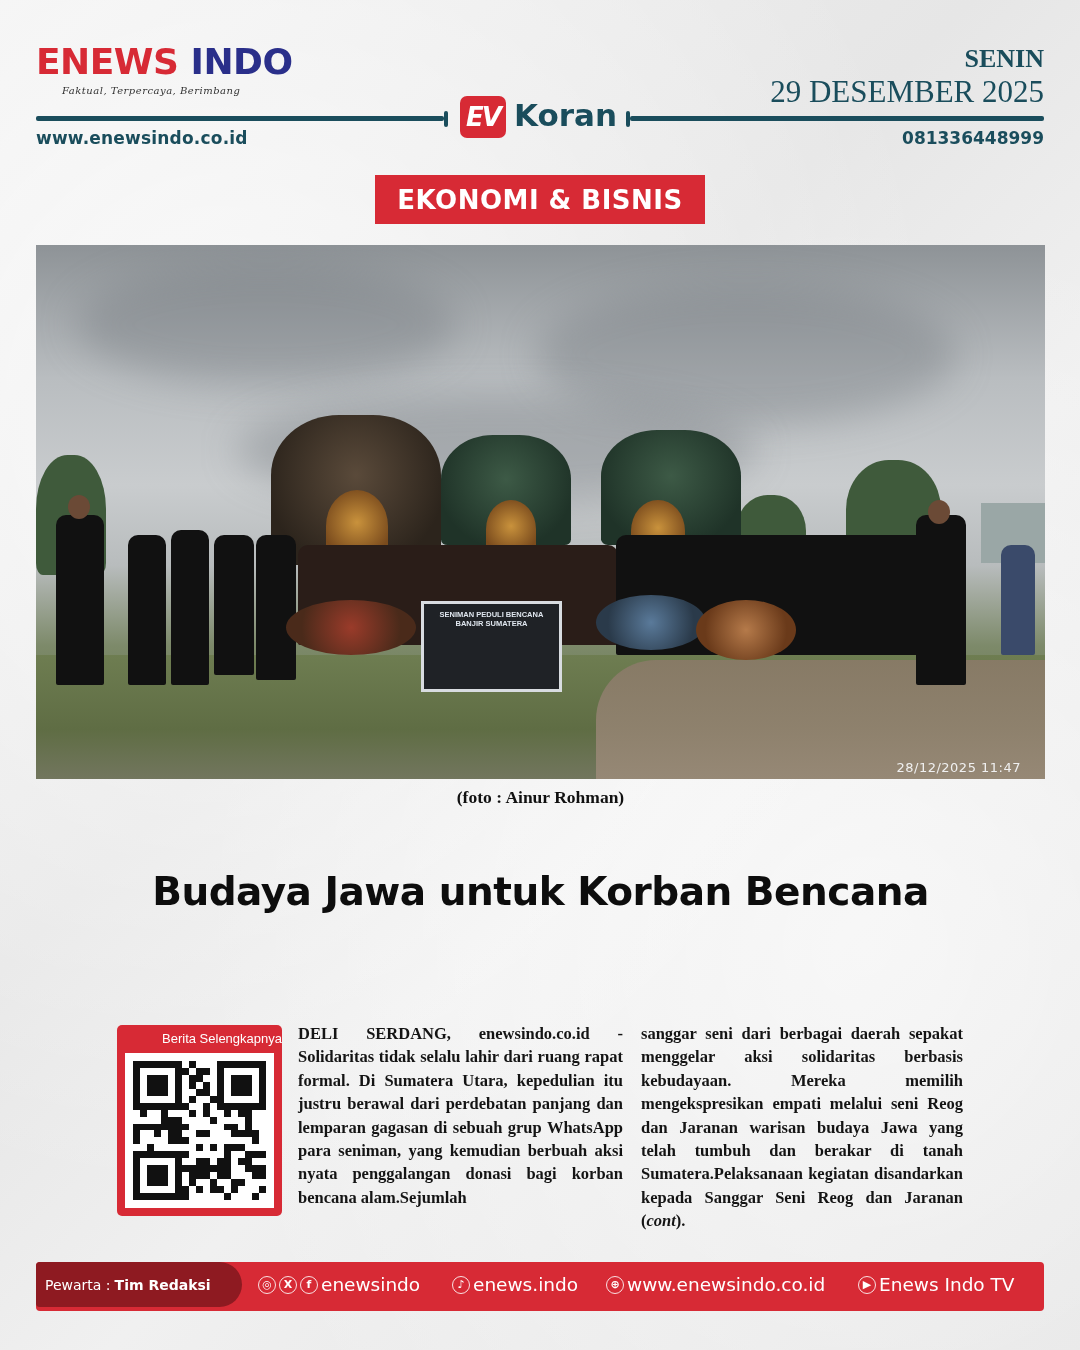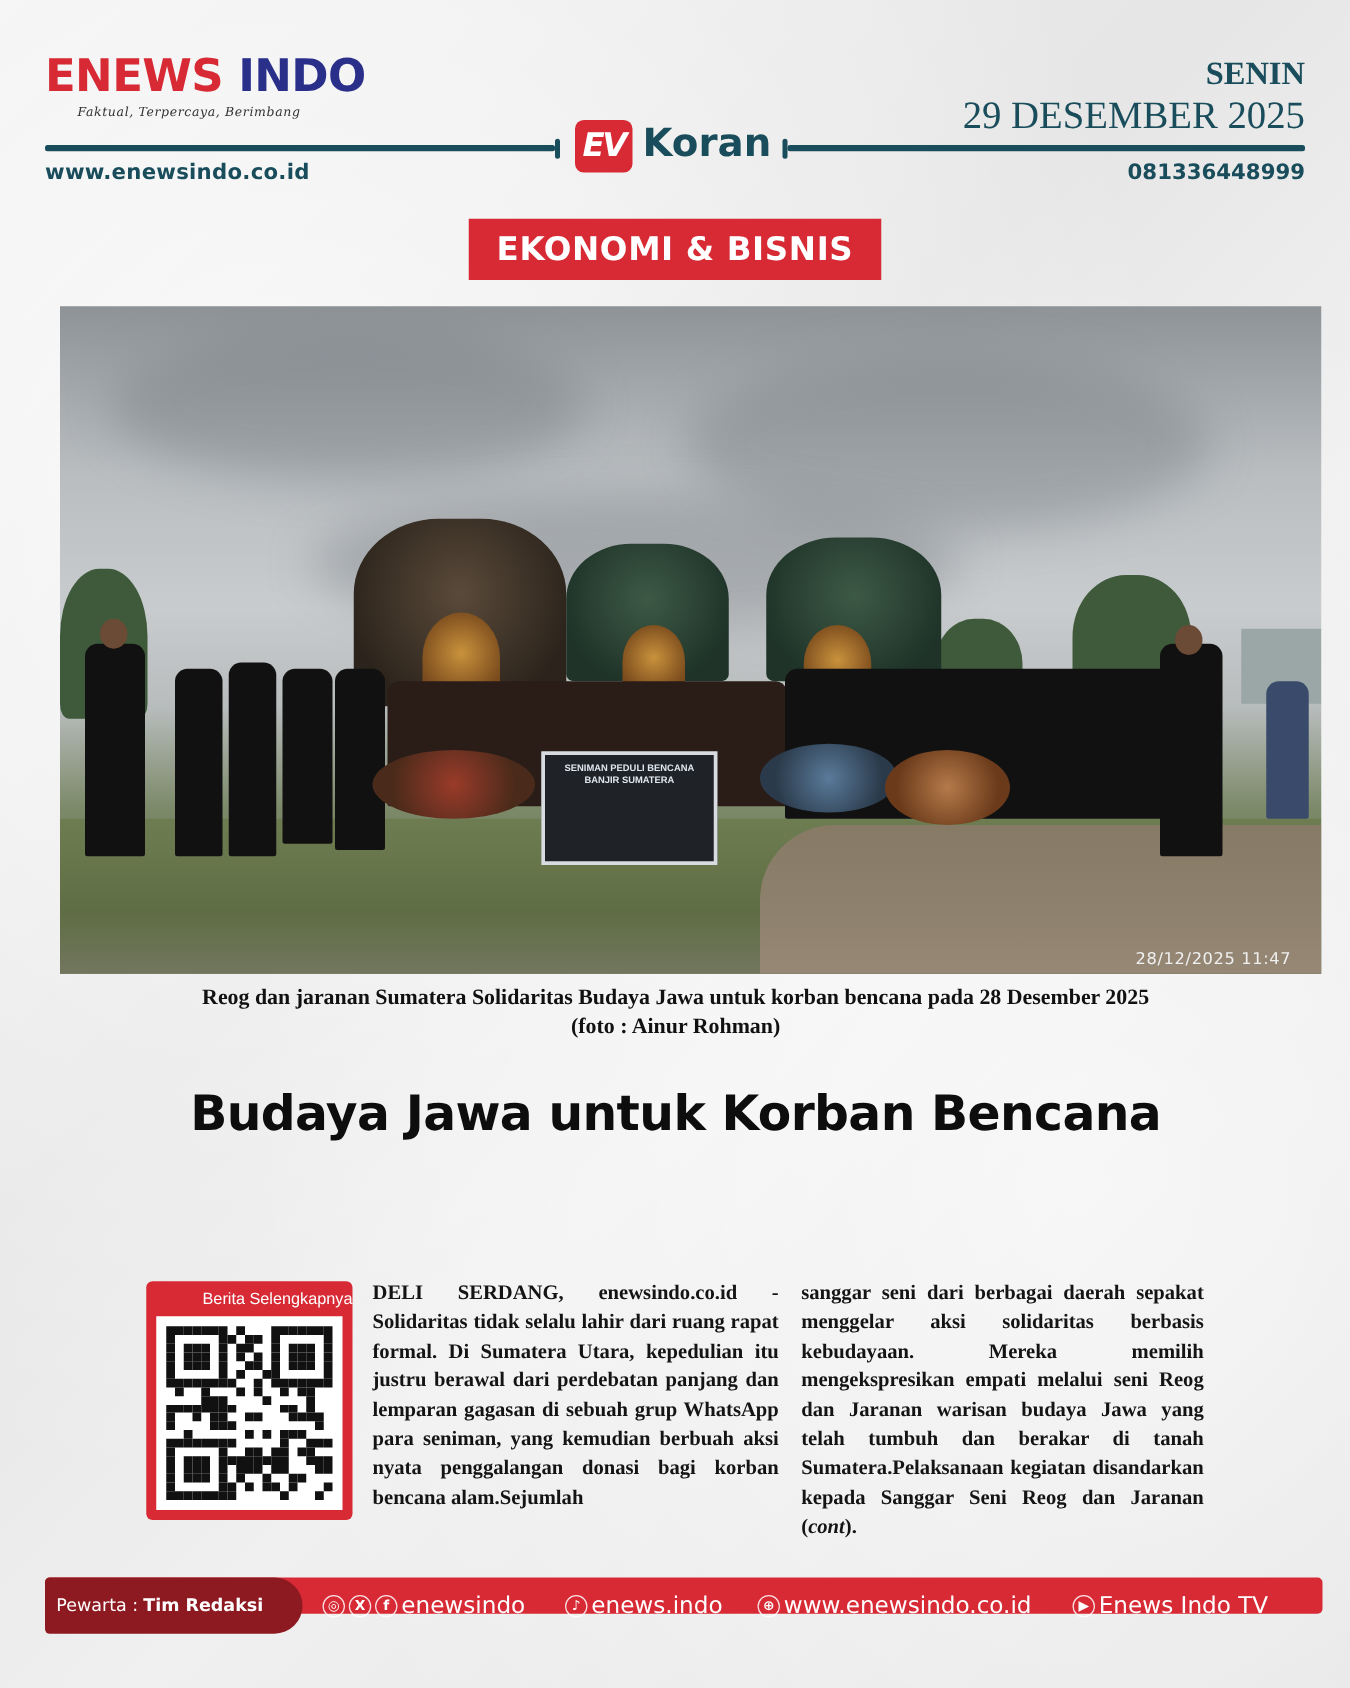--- a/index.html
+++ b/index.html
@@ -29,21 +29,21 @@
 
   .ev-logo { left: 460px; top: 96px; width: 46px; height: 42px; background: #d72a35; border-radius: 7px; color: #fff; font-family: "DejaVu Sans", sans-serif; font-weight: bold; font-style: italic; font-size: 26px; display: flex; align-items: center; justify-content: center; letter-spacing: -2px; }
   .koran { left: 514px; top: 98px; font-family: "DejaVu Sans", sans-serif; font-weight: bold; font-size: 31px; color: #1a4d5c; line-height: 1.1; }
 
   .url { left: 36px; top: 128px; font-family: "DejaVu Sans", sans-serif; font-size: 17px; color: #1a4d5c; font-weight: bold; letter-spacing: 0.2px; }
   .phone { right: 36px; top: 128px; font-family: "DejaVu Sans", sans-serif; font-size: 17px; color: #1a4d5c; font-weight: bold; }
 
   .category { left: 375px; top: 175px; width: 330px; height: 49px; background: #d72a35; color: #fff; font-family: "DejaVu Sans", sans-serif; font-weight: bold; font-size: 26px; display: flex; align-items: center; justify-content: center; letter-spacing: 0.5px; }
 
   
-  .photo { left: 36px; top: 245px; width: 1009px; height: 534px; overflow: hidden; background: linear-gradient(180deg, #8e9397 0%, #b9bdc0 25%, #c9ccce 45%, #b8bcbd 60%, #7d8a6a 75%, #6c7a55 85%, #59663f 100%); margin-left: 12px; }
+  .photo { left: 36px; top: 245px; width: 1009px; height: 534px; overflow: hidden; background: linear-gradient(180deg, #8e9397 0%, #b9bdc0 25%, #c9ccce 45%, #b8bcbd 60%, #7d8a6a 75%, #6c7a55 85%, #59663f 100%); }
   .cloud { position: absolute; border-radius: 50%; background: rgba(110,115,120,0.35); filter: blur(18px); }
   .tree { position: absolute; border-radius: 45% 45% 10% 10%; background: #3f5a3b; }
   .person { position: absolute; bottom: 0; background: #111; border-radius: 10px 10px 2px 2px; }
   .head { position: absolute; border-radius: 50%; background: #6b4a36; }
   .reog-head { position: absolute; border-radius: 50% 50% 20% 20%; background: radial-gradient(circle at 50% 45%, #c9923c, #7a4b1d 70%); }
   .feather { position: absolute; border-radius: 40% 40% 5% 5%; background: radial-gradient(ellipse at 50% 40%, #3d5a46, #1f3328 75%); }
   .ground { position: absolute; left: 0; top: 410px; width: 1009px; height: 124px; background: linear-gradient(180deg, #6e7d51 0%, #5f6d44 60%, #72765e 100%); }
   .path { position: absolute; left: 560px; top: 415px; width: 449px; height: 119px; background: linear-gradient(180deg, #8a7a68, #9a8a78); border-radius: 60px 0 0 0; opacity: 0.9; }
   .banner { position: absolute; left: 385px; top: 356px; width: 135px; height: 85px; background: #1f2226; border: 3px solid #d8dce0; }
   .banner-text { position: absolute; left: 0; right: 0; top: 6px; text-align: center; color: #dfe6ee; font-size: 7.5px; font-weight: bold; line-height: 1.2; font-family: "Liberation Sans", sans-serif; }
@@ -61,21 +61,21 @@
   .qr-grid span { display: block; }
   .qr-grid .b { background: #111; }
 
   
   .col { top: 1022px; width: 325px; font-family: "Liberation Serif", serif; font-weight: bold; font-size: 16.5px; color: #141414; line-height: 23.4px; text-align: justify; }
   .col1 { left: 298px; }
   .col2 { left: 641px; width: 322px; }
   .col2 .cont { font-style: italic; }
 
   
-  .footer { left: 36px; top: 1262px; width: 1008px; height: 29px; background: #d72a35; border-radius: 4px; padding-left: 14px; }
+  .footer { left: 36px; top: 1262px; width: 1008px; height: 49px; background: #d72a35; border-radius: 4px; }
   .footer-left { position: absolute; left: 0; top: 0; width: 206px; height: 45px; background: #8e1a21; border-radius: 4px 24px 24px 4px; color: #fff; font-family: "DejaVu Sans", sans-serif; font-size: 14px; display: flex; align-items: center; padding-left: 9px; box-sizing: border-box; }
   .footer-left b { margin-left: 4px; }
   .footer-item { position: absolute; top: 0; height: 45px; display: flex; align-items: center; color: #fff; font-family: "DejaVu Sans", sans-serif; font-size: 18.5px; }
   .ficon { width: 18px; height: 18px; border: 1px solid rgba(255,255,255,0.85); border-radius: 50%; display: inline-flex; align-items: center; justify-content: center; font-size: 11px; color: #fff; margin-right: 3px; box-sizing: border-box; font-weight: bold; }
 </style>
 </head>
 <body>
 
 <div class="abs brand">
   <span class="red">ENEWS</span>
@@ -132,21 +132,20 @@
   <div class="banner">
     <div class="banner-text">
       <div>SENIMAN PEDULI BENCANA</div>
       <div>BANJIR SUMATERA</div>
     </div>
   </div>
   <div class="timestamp">28/12/2025  11:47</div>
 </div>
 
 <div class="abs caption">
-  <div>Reog dan jaranan Sumatera Solidaritas Budaya Jawa untuk korban bencana pada 28 Desember 2025</div>
   <div>(foto : Ainur Rohman)</div>
 </div>
 
 <div class="abs headline">
   <div>Budaya Jawa untuk Korban Bencana</div>
 </div>
 
 <div class="abs qr-box">
   <div class="qr-label">Berita Selengkapnya</div>
   <div class="qr-white">

